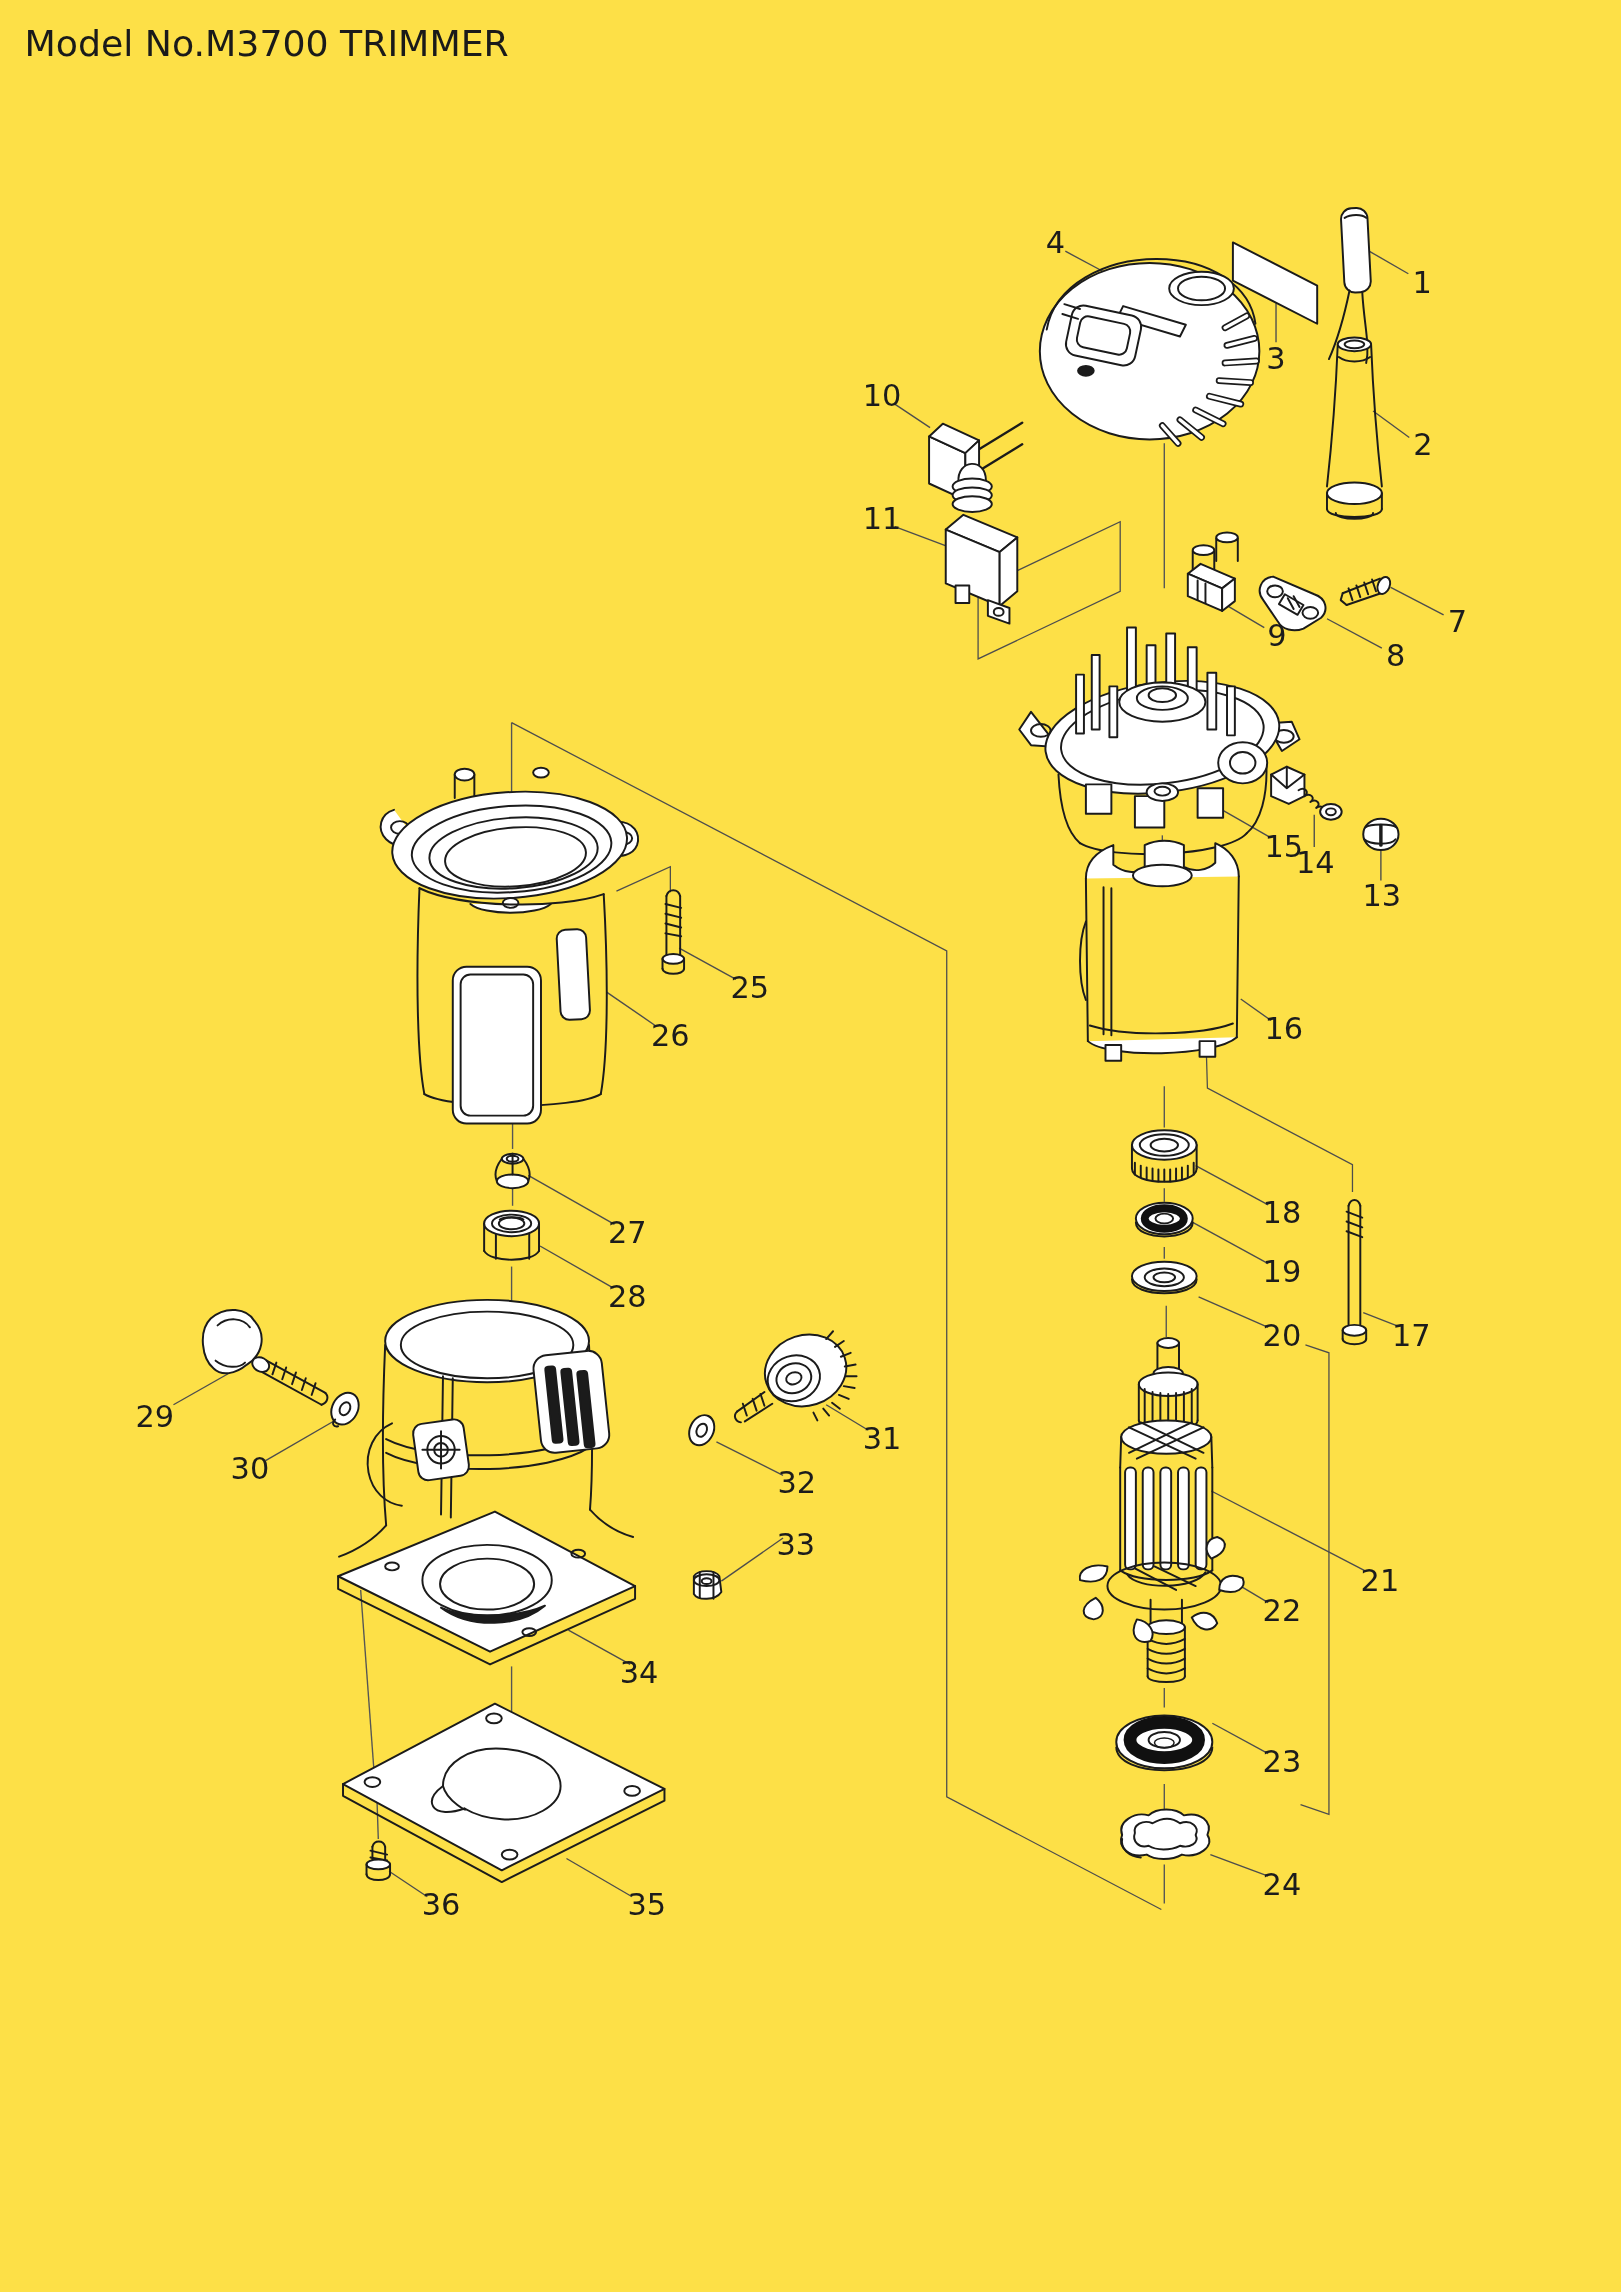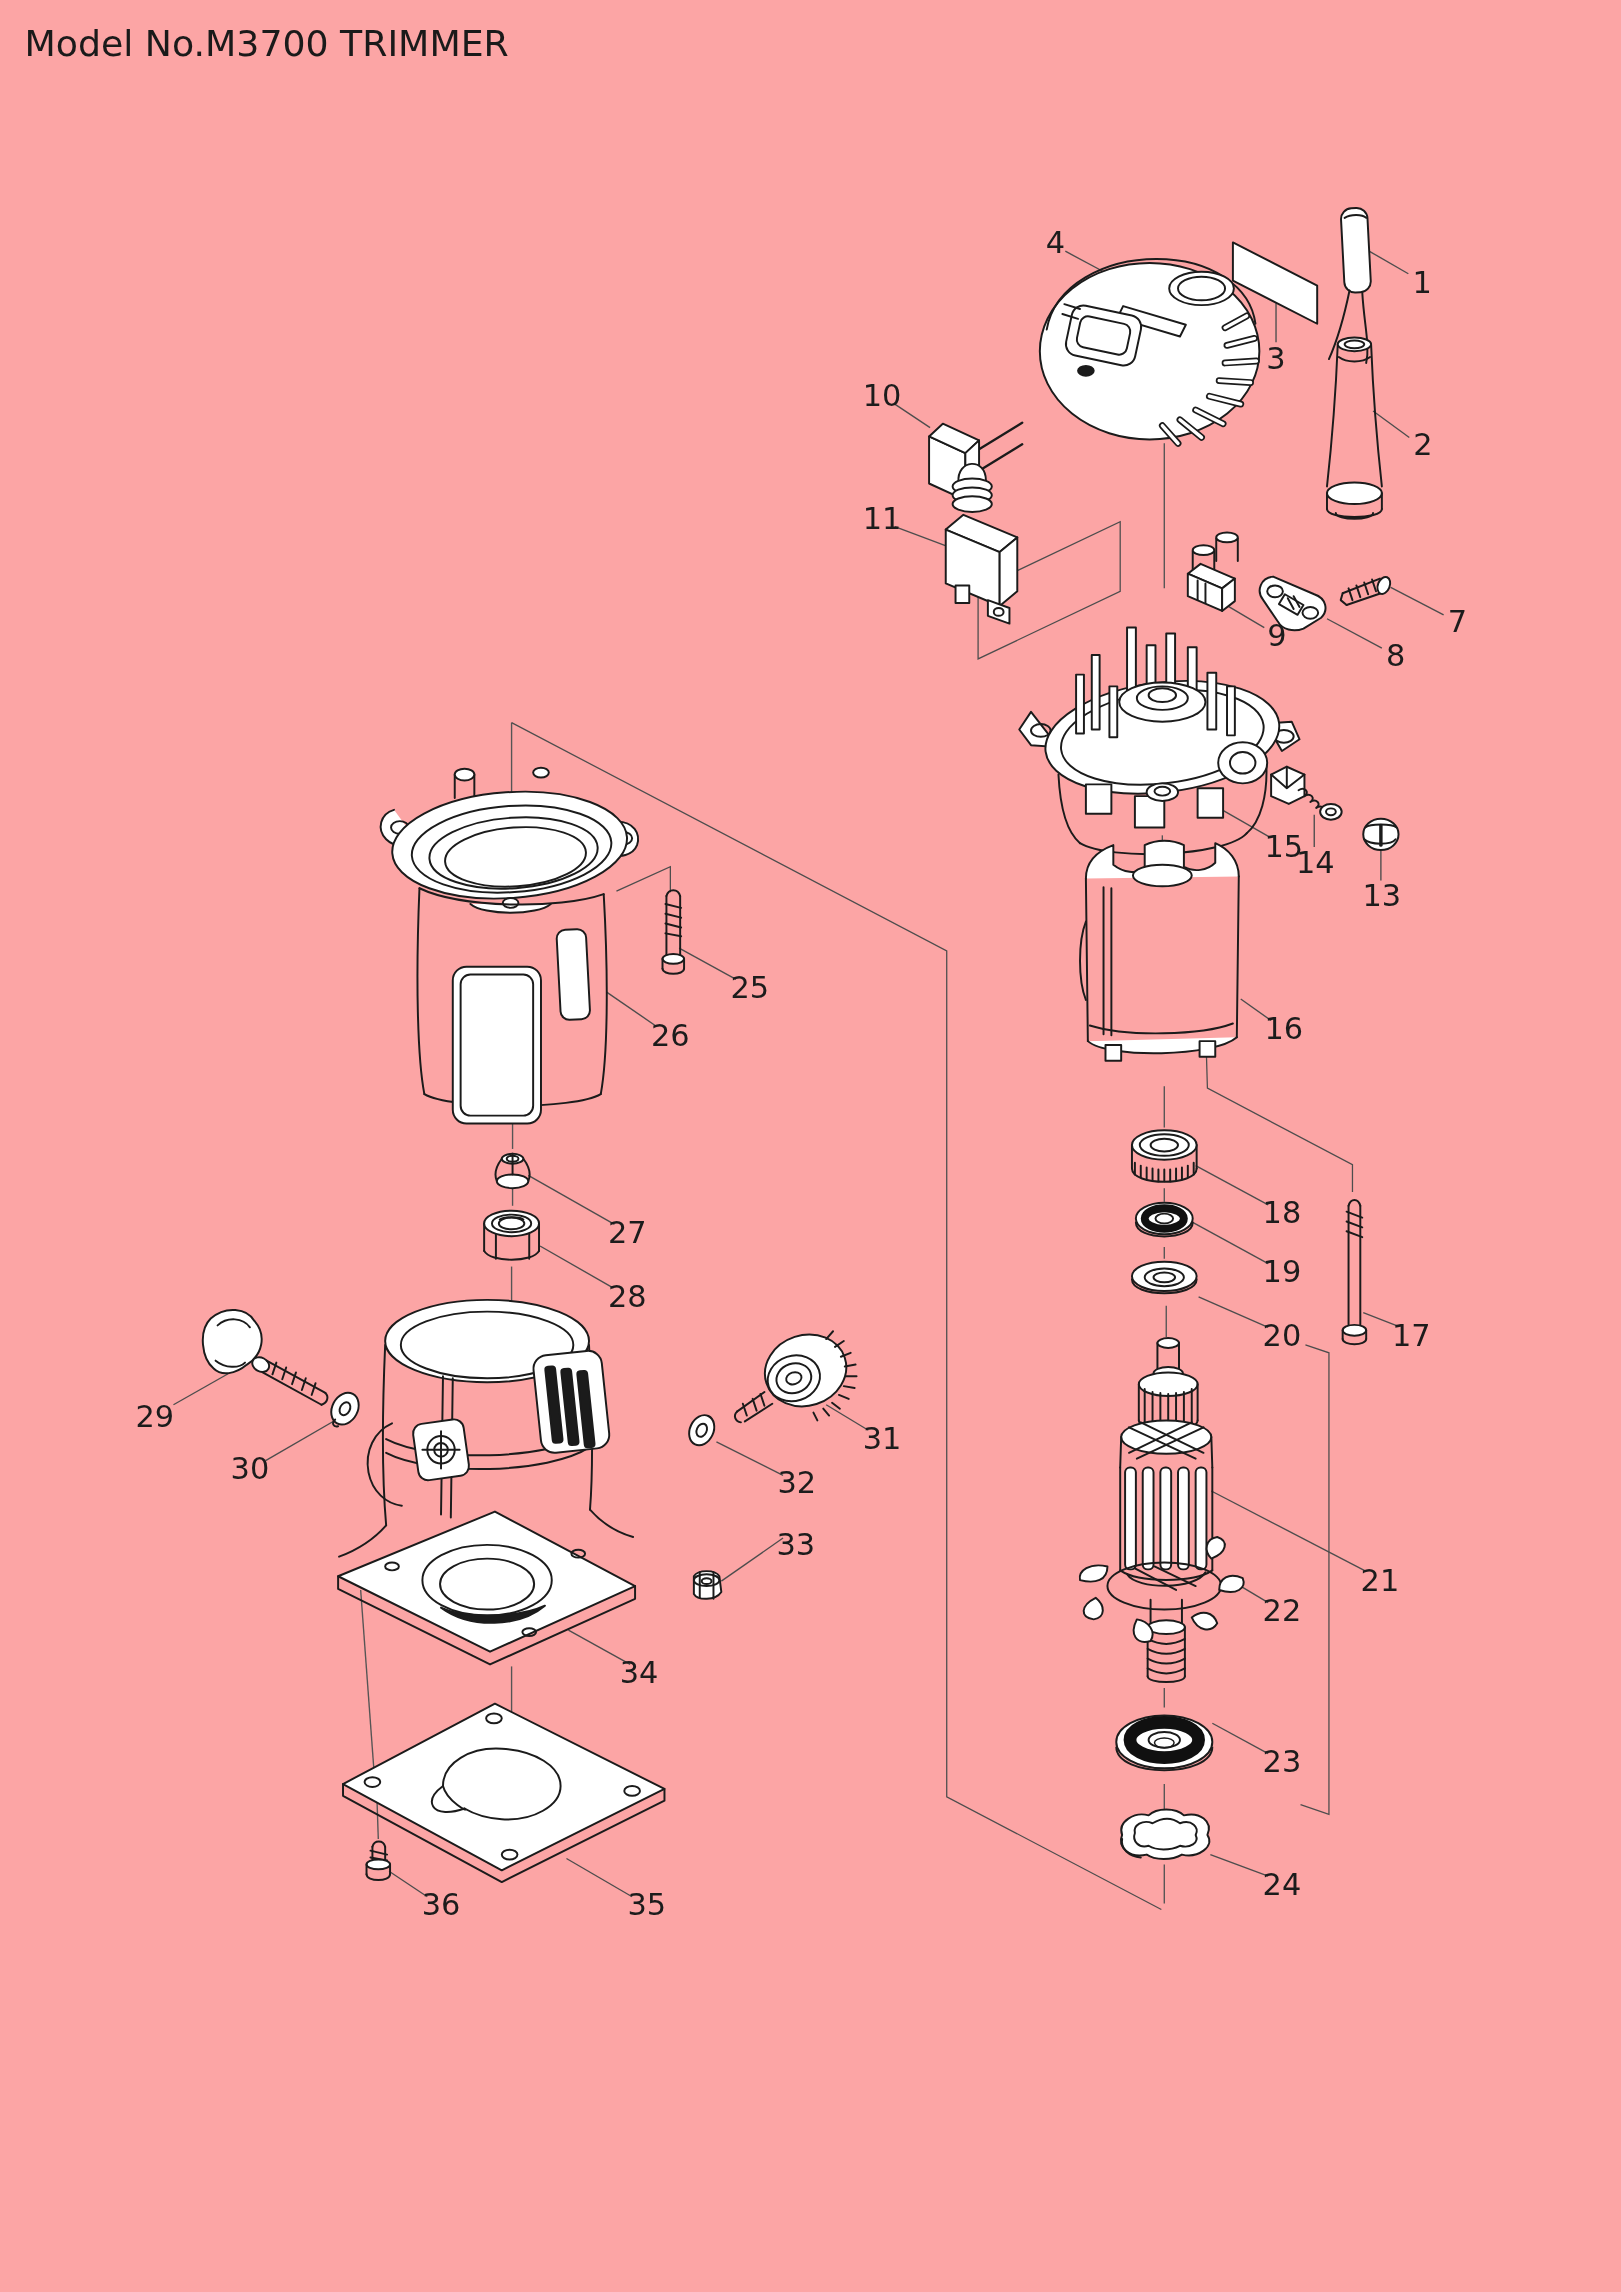--- a/index.html
+++ b/index.html
@@ -1,16 +1,16 @@
 <!DOCTYPE html>
 <html><head>
 <meta charset="utf-8">
 <style>
   html,body{margin:0;padding:0;background:#ffffff;}
-  #page{position:relative;width:1621px;height:2293px;background:#fca5a5;overflow:hidden;
+  #page{position:relative;width:1621px;height:2293px;background:#fde047;overflow:hidden;
         font-family:"DejaVu Sans","Liberation Sans",sans-serif;}
   svg{position:absolute;left:0;top:0;}
   text{font-family:"DejaVu Sans","Liberation Sans",sans-serif;}
   .partline{stroke:#1b1b1b;stroke-width:2;fill:none;stroke-linecap:round;stroke-linejoin:round;}
 </style>
 </head>
 <body>
 
 <div id="page">
 <svg width="1621" height="2293" viewBox="0 0 1654 2339">

